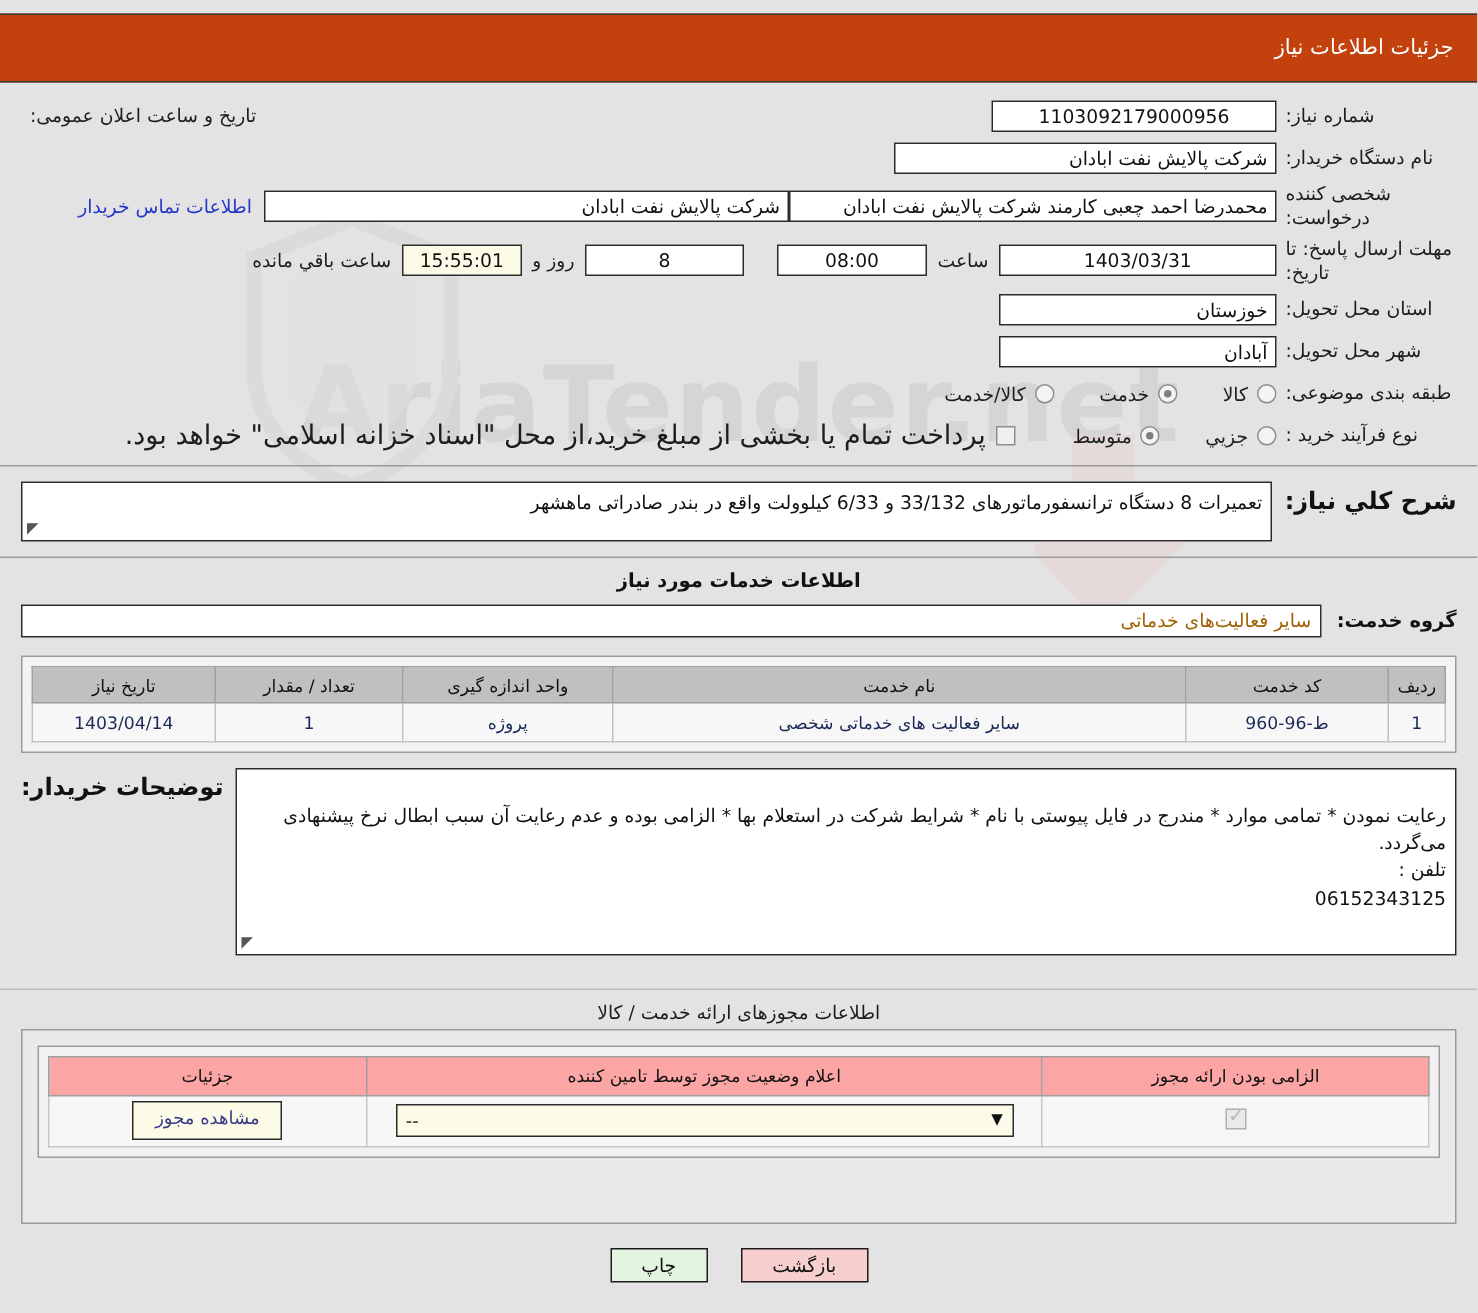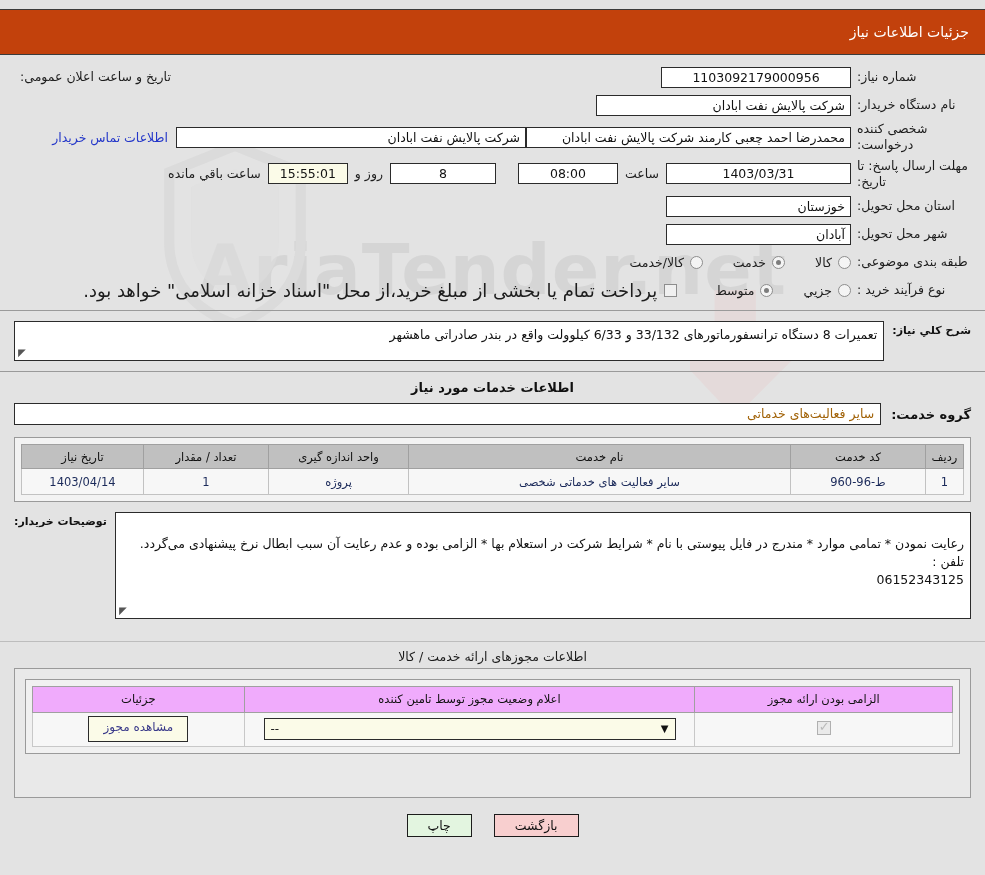--- a/index.html
+++ b/index.html
@@ -175,21 +175,21 @@
 
   
   .section {
     position: relative;
     z-index: 1;
     padding: 10px 14px;
     border-bottom: 1px solid #9a9a9a;
   }
   .desc-row { display: flex; align-items: flex-start; }
   .sec-label {
-    font-size: 11px;
+    font-size: 16px;
     font-weight: bold;
     color: #111;
     padding-left: 8px;
     white-space: nowrap;
     padding-top: 3px;
   }
   .textarea-box {
     border: 1px solid #2b2b2b;
     background: #ffffff;
     flex: 1 1 auto;
@@ -281,21 +281,21 @@
     border: 1px solid #9a9a9a;
     background: #f1f1f1;
     padding: 6px;
   }
   table.lic {
     width: 100%;
     border-collapse: collapse;
     font-size: 11.5px;
   }
   table.lic th {
-    background: #f0abfc;
+    background: #fca5a5;
     border: 1px solid #a0a0a0;
     color: #111;
     font-weight: normal;
     height: 26px;
     text-align: center;
   }
   table.lic td {
     background: #f7f7f7;
     border: 1px solid #c8c8c8;
     height: 34px;

